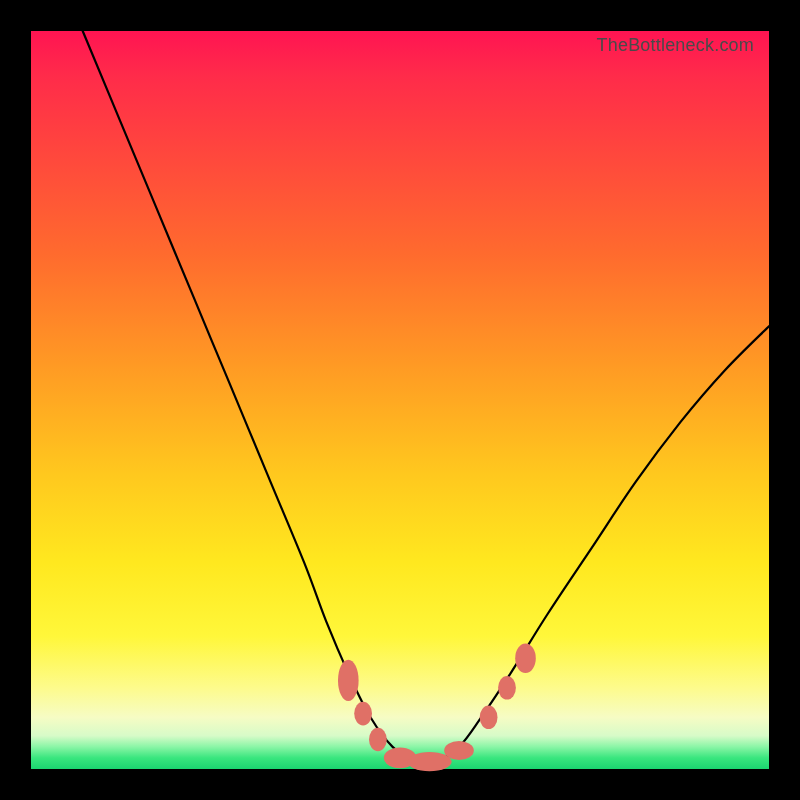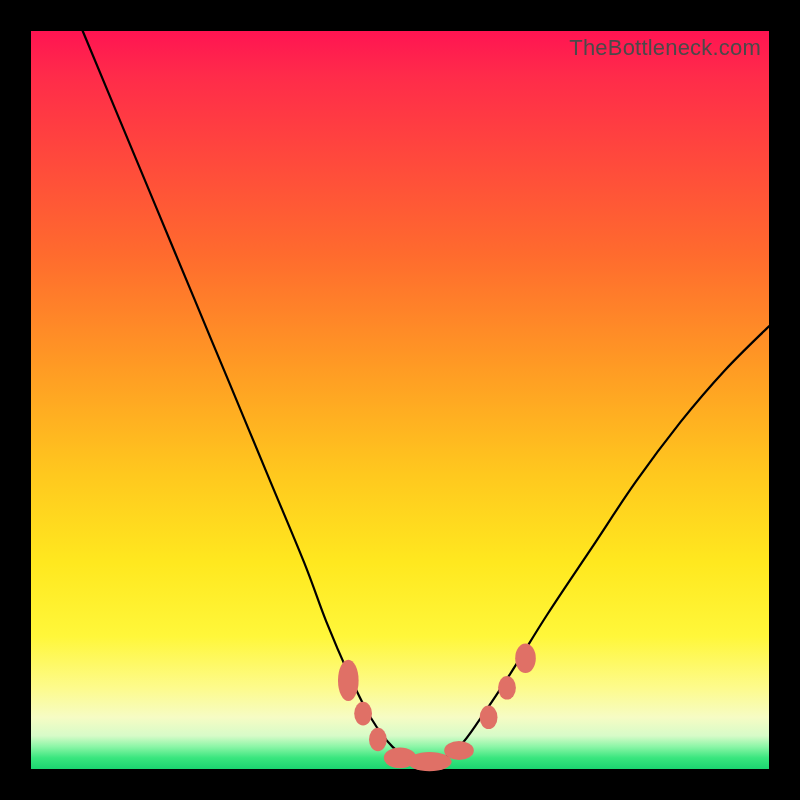--- a/index.html
+++ b/index.html
@@ -38,23 +38,23 @@
       #f6fcc4 93%,
       #d7fbc8 95.5%,
       #8af5a6 97%,
       #39e67e 98.5%,
       #1bd570 100%
     );
   }
   .watermark {
     position: absolute;
     top: 4px;
-    right: 8px;
+    right: 15px;
     color: #4a4a4a;
-    font-size: 22px;
+    font-size: 18px;
     font-weight: 500;
     letter-spacing: 0.2px;
     pointer-events: none;
   }
   svg.curve {
     position: absolute;
     left: 0;
     top: 0;
     width: 738px;
     height: 738px;

